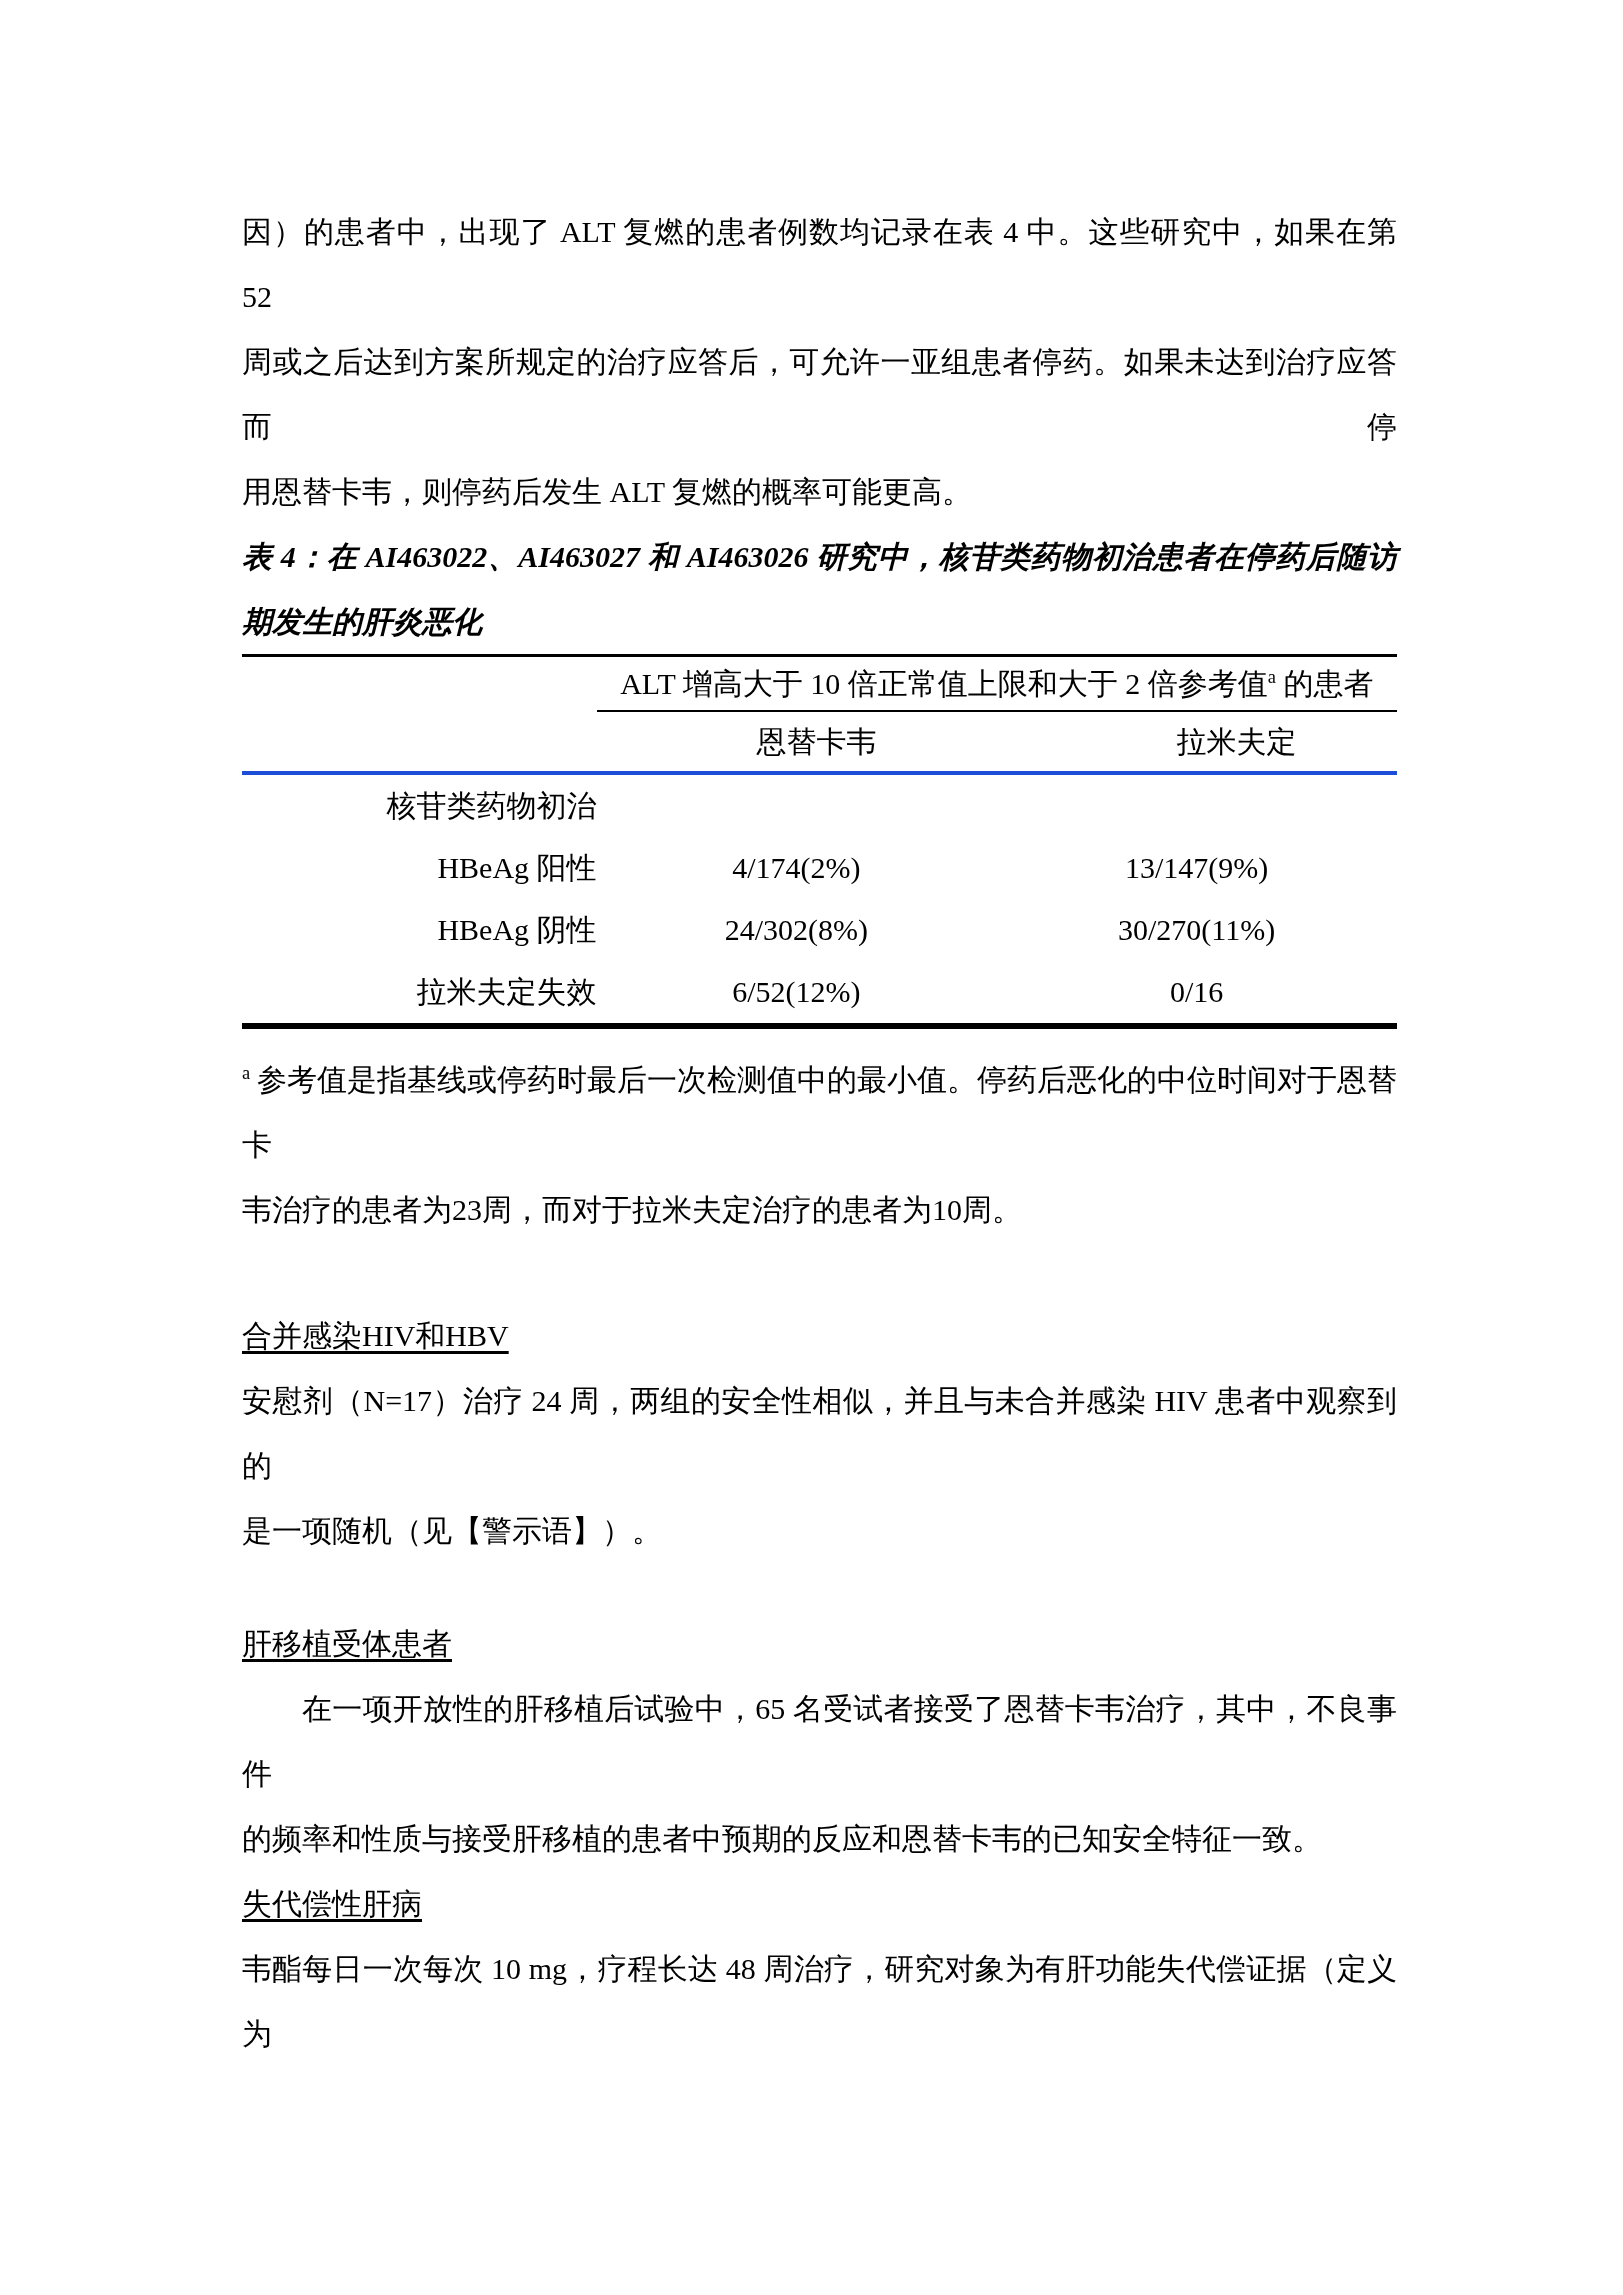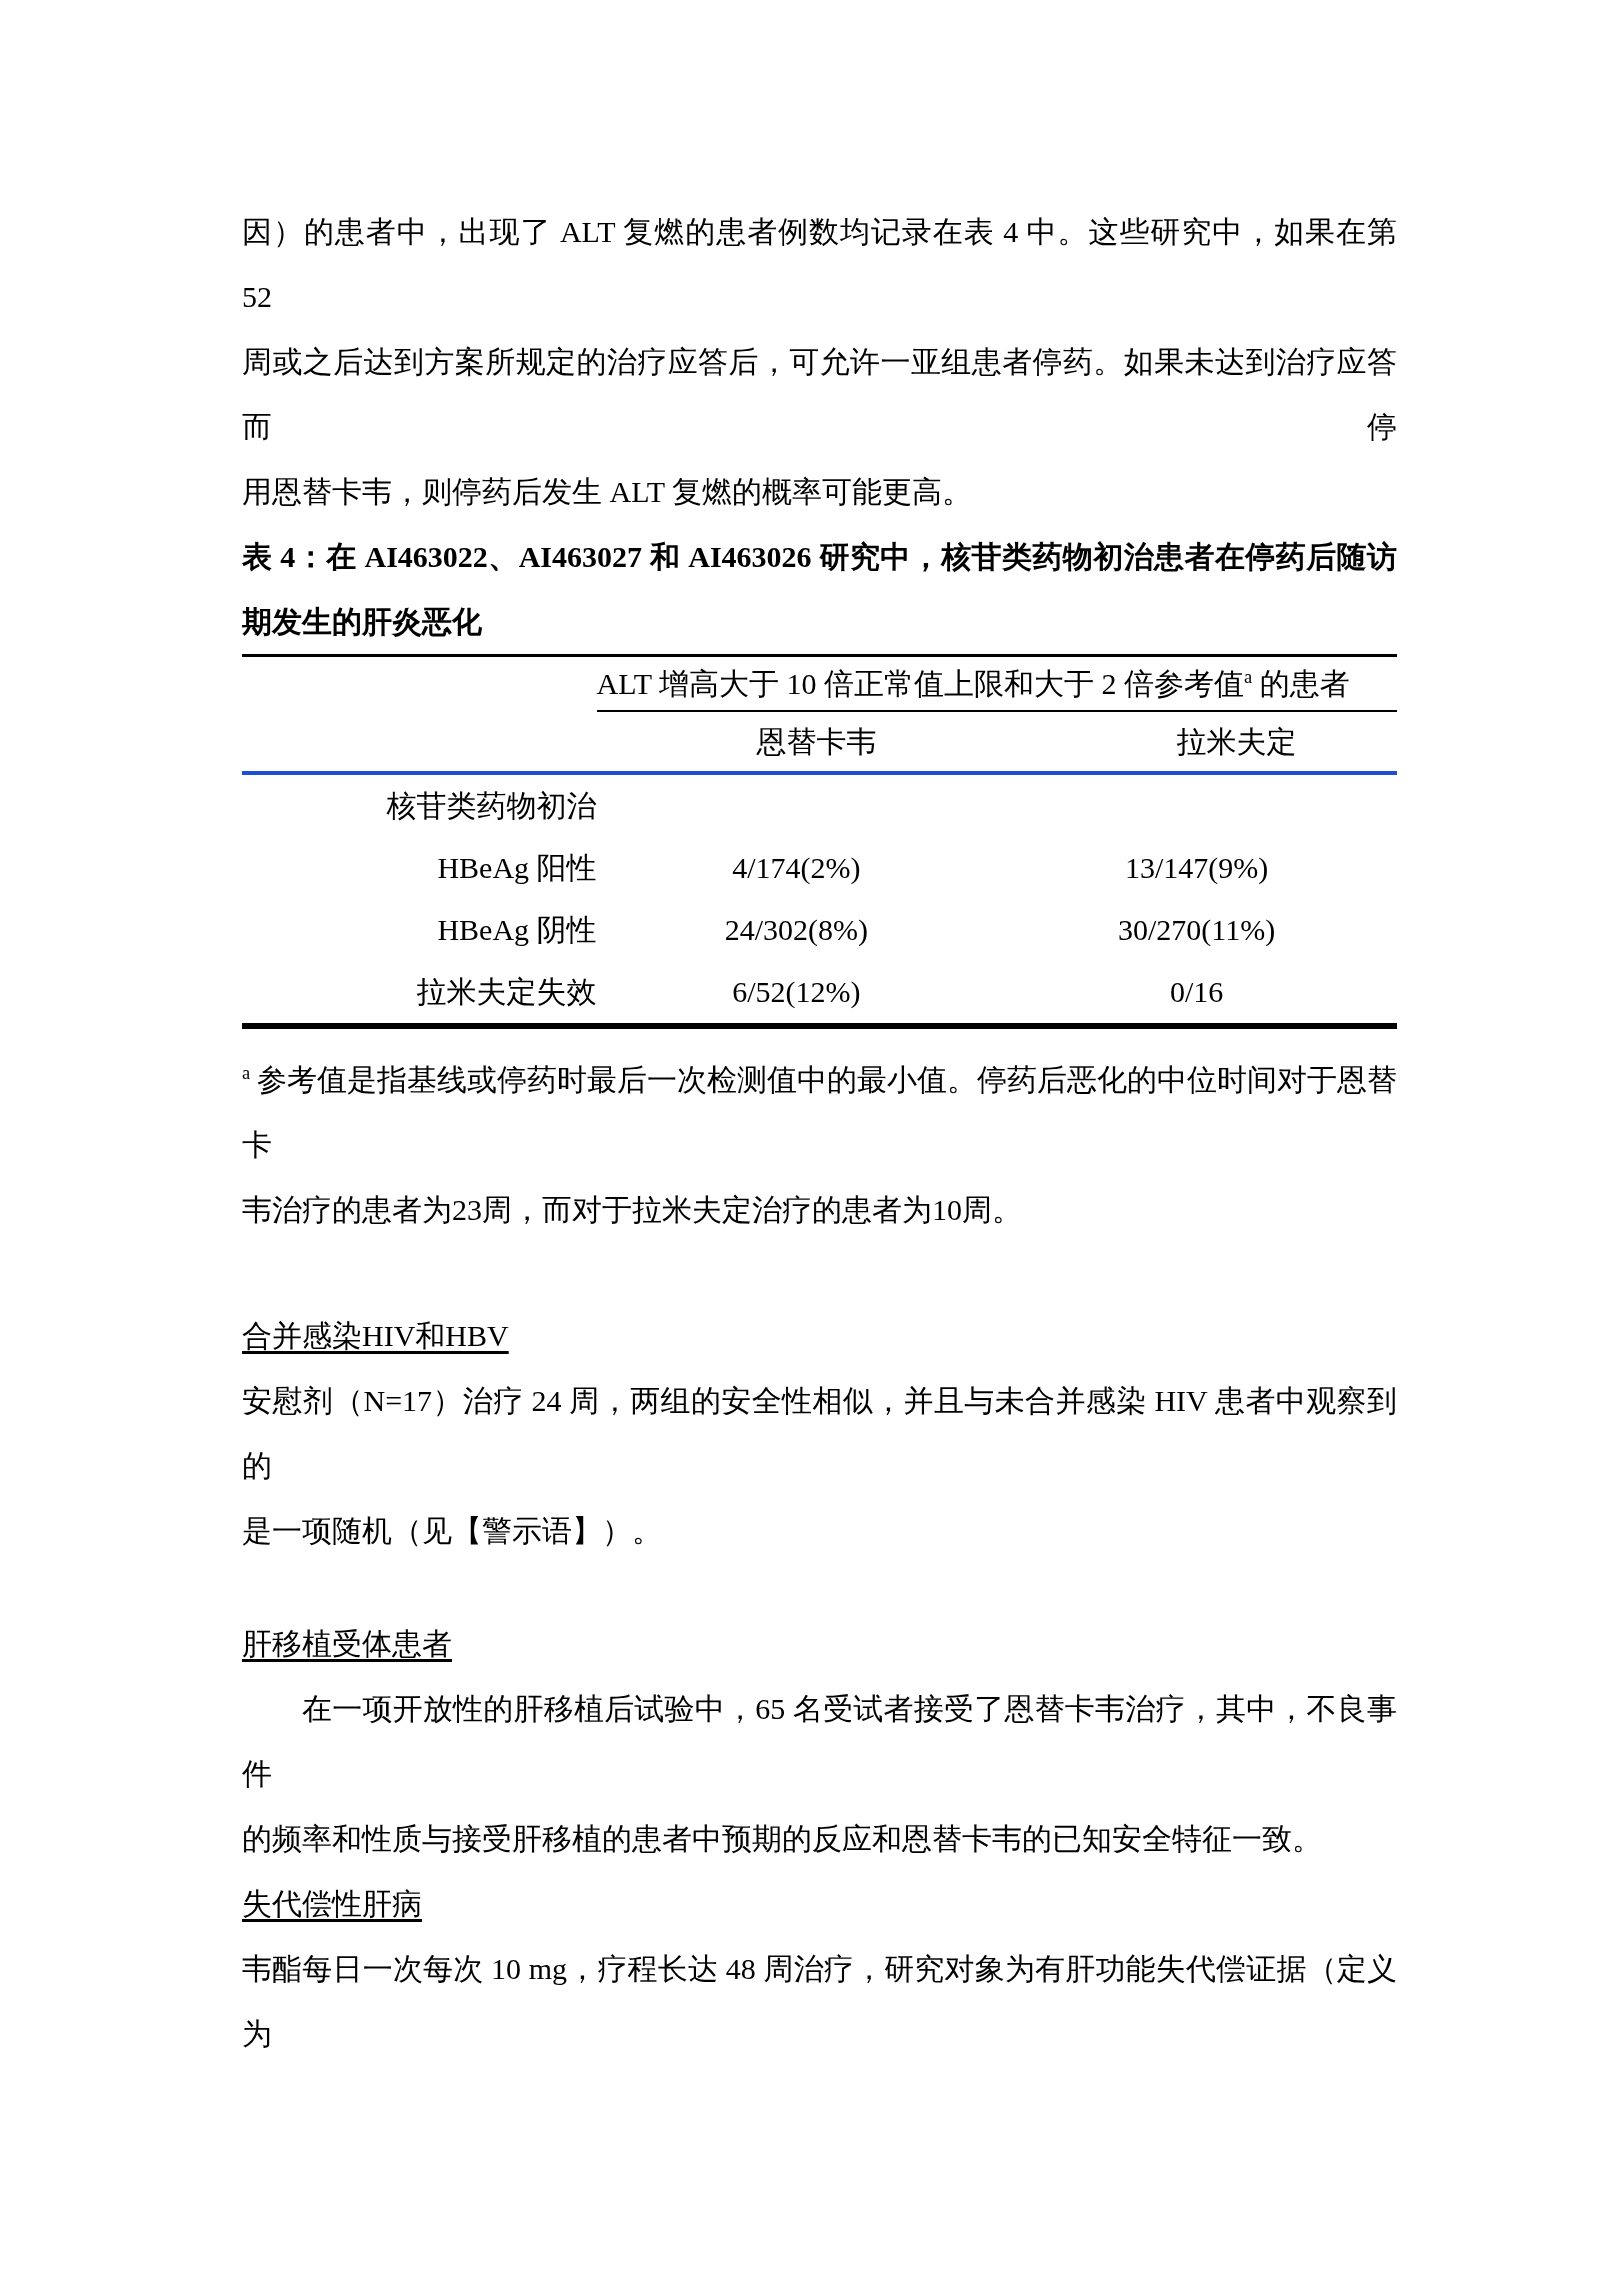--- a/index.html
+++ b/index.html
@@ -13,34 +13,34 @@
     font-size:30px;
   }
   .line{
     line-height:65px;
     text-align:justify;
     text-align-last:justify;
     white-space:nowrap0;
   }
   .line.last{text-align-last:left;}
   .line.indent{text-indent:60px;}
-  .tbl-title .line{font-weight:bold;}
+  .tbl-title .line{font-weight:bold;font-style:italic;}
   sup{font-size:18.4px;vertical-align:super;line-height:0;}
 
   
   .table4{
     border-top:3.4px solid #000;
     border-bottom:6.1px solid #000;
   }
   .t-head1{
     display:grid;grid-template-columns:30.7% 69.3%;
   }
   .t-head1 .hspan{
     border-bottom:2.7px solid #000;
-    text-align:left;
+    text-align:center;
     height:53px;line-height:53px;
   }
   .t-head2{
     display:grid;grid-template-columns:30.7% 34.6% 34.7%;
     border-bottom:4px solid #1d4ed8;
     gap:20px;
   }
   .t-head2 .cell{
     text-align:center;height:59px;line-height:59px;
   }

